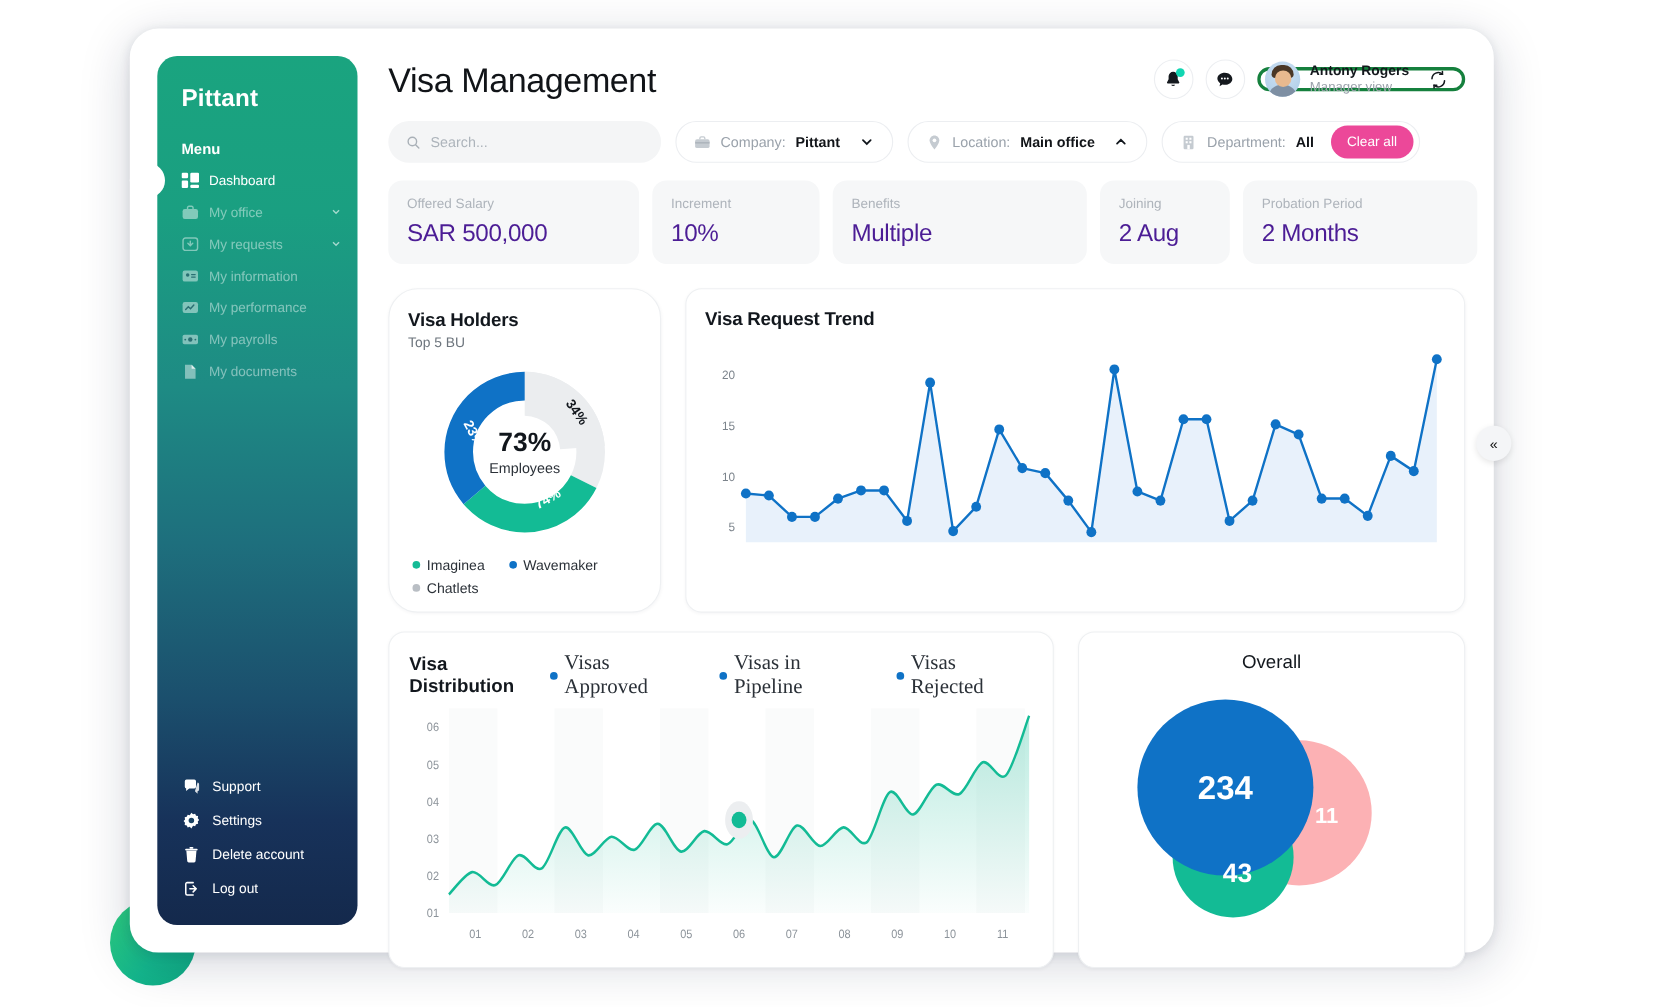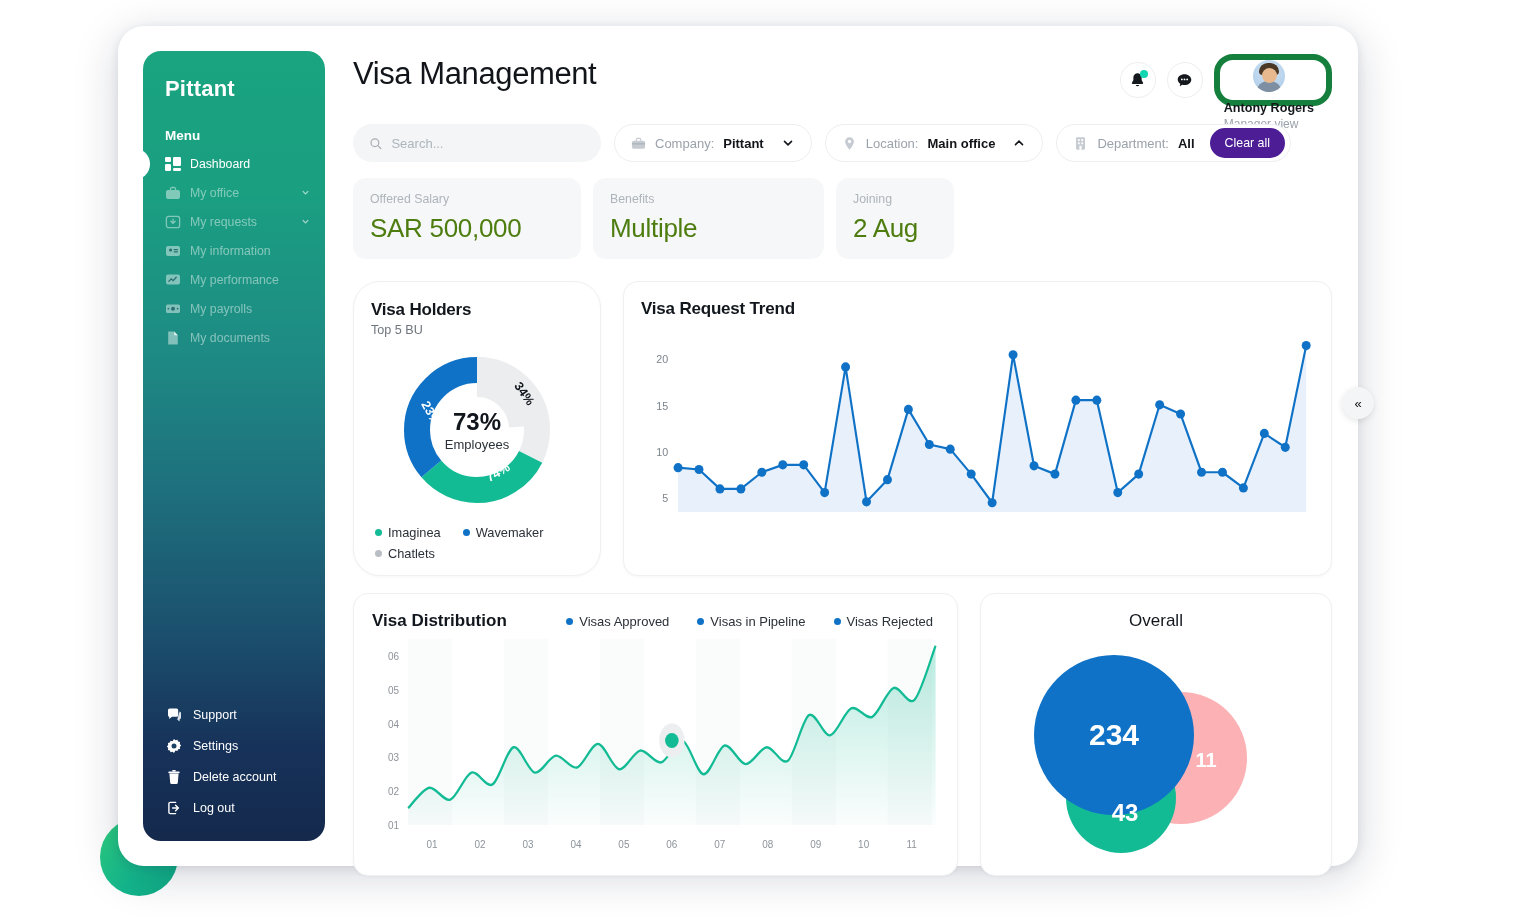--- a/index.html
+++ b/index.html
@@ -97,24 +97,23 @@
     border: 1px solid #eceef1; background: #fff;
     display: flex; align-items: center; justify-content: center;
     position: relative; cursor: pointer;
   }
   .badge-dot {
     position: absolute; top: 7px; right: 7px;
     width: 8px; height: 8px; border-radius: 50%; background: #12d6b2;
   }
   .userchip {
     display: flex; align-items: center; gap: 9px;
-    height: 52px; padding: 0 12px 0 4px;
-    border: 6px solid #15803d; border-radius: 19px; background: #fff;
+    height: 22px; padding: 0 12px 0 4px;
+    border: 3px solid #15803d; border-radius: 19px; background: #fff;
     cursor: pointer;
-    flex-direction: column;
   }
   .avatar {
     width: 32px; height: 32px; border-radius: 50%; flex: none; overflow: hidden;
     background: radial-gradient(circle at 50% 34%, #cfe2f4 0%, #b9d4ec 60%, #a9c8e4 100%);
     position: relative;
   }
   .avatar .hair { position:absolute; left:6px; top:3px; width:20px; height:12px;
     border-radius: 10px 10px 4px 4px; background:#4a3726; }
   .avatar .face { position:absolute; left:9px; top:8px; width:15px; height:15px;
     border-radius:50%; background:#e8b98f; }
@@ -137,33 +136,33 @@
   .search input::placeholder { color: #adb4bb; }
   .pill {
     height: 38px; border-radius: 19px; border: 1px solid #eceef1; background: #fff;
     display: flex; align-items: center; gap: 9px; padding: 16px 16px;
     font-size: 13px; color: #9aa2ab; cursor: pointer; white-space: nowrap;
   }
   .pill b { color: #111418; font-weight: 700; }
   .pill .chev { margin-left: 8px; color: #11161c; }
   .pill.dept { padding-right: 5px; gap: 9px; }
   .clear-all {
-    height: 30px; border-radius: 15px; background: #4c1d95; color: #fff;
+    height: 30px; border-radius: 15px; background: #ec4899; color: #fff;
     font-size: 12.4px; display: flex; align-items: center; padding: 0 15px;
     margin-left: 6px; cursor: pointer; font-weight: 400;
   }
 
   
   .stats { display: flex; gap: 12px; margin-top: 16px; }
   .stat {
     background: #f6f7f8; border-radius: 13px; padding: 14px 17px 15px 17px;
     min-width: 0;
   }
   .stat .lbl { font-size: 12.3px; color: #aeb4bb; margin-bottom: 7px; }
-  .stat .val { font-size: 26px; color: #4d7c0f; font-weight: 400; letter-spacing: -.3px; white-space: nowrap; }
+  .stat .val { font-size: 22px; color: #4c1d95; font-weight: 400; letter-spacing: -.3px; white-space: nowrap; }
   .s-salary { flex: 0 0 228px; }
   .s-inc    { flex: 0 0 152px; }
   .s-ben    { flex: 0 0 231px; }
   .s-join   { flex: 0 0 118px; }
   .s-prob   { flex: 0 0 213px; }
 
   
   .row1 { display: flex; gap: 22px; margin-top: 22px; }
   .card {
     background: #fff; border: 1px solid #eef0f2; border-radius: 15px;
@@ -186,21 +185,21 @@
   .lg { display: flex; align-items: center; gap: 6px; font-size: 12.8px; color: #2b3138; }
   .lg .dot { width: 7px; height: 7px; border-radius: 50%; flex: none; }
 
   
   .row2 { display: flex; gap: 22px; margin-top: 17px; }
   .card-dist { flex: 1; padding: 17px 16px 10px 18px; min-width: 0; }
   .card-overall { width: 352px; flex: none; padding: 17px 16px; }
   .dist-head { display: flex; align-items: center; }
   .dist-title { font-size: 17px; font-weight: 700; color: #12171d; }
   .dist-legend { margin-left: auto; display: flex; gap: 28px; padding-right: 8px; }
-  .dist-legend .lg { font-size: 13px; }
+  .dist-legend .lg { font-size: 19px; font-family: Liberation Serif, serif; }
   .dist-legend .dot { background: #0f72c6; }
   .overall-title { font-size: 17px; color: #12171d; text-align: center; font-weight: 400; }
 
   svg text { font-family: "Liberation Sans", sans-serif; }
 </style>
 </head>
 <body>
 
 <div id="stage">
 
@@ -435,27 +434,35 @@
           <b>All</b>
           <div class="clear-all">Clear all</div>
         </div>
       </div>
 
       <div class="stats">
         <div class="stat s-salary">
           <div class="lbl">Offered Salary</div>
           <div class="val">SAR 500,000</div>
         </div>
+        <div class="stat s-inc">
+          <div class="lbl">Increment</div>
+          <div class="val">10%</div>
+        </div>
         <div class="stat s-ben">
           <div class="lbl">Benefits</div>
           <div class="val">Multiple</div>
         </div>
         <div class="stat s-join">
           <div class="lbl">Joining</div>
           <div class="val">2 Aug</div>
+        </div>
+        <div class="stat s-prob">
+          <div class="lbl">Probation Period</div>
+          <div class="val">2 Months</div>
         </div>
       </div>
 
       <div class="row1">
 
         <section class="card card-holders">
           <div class="card-title">Visa Holders</div>
           <div class="card-sub">Top 5 BU</div>
 
           <div class="donut-wrap">

